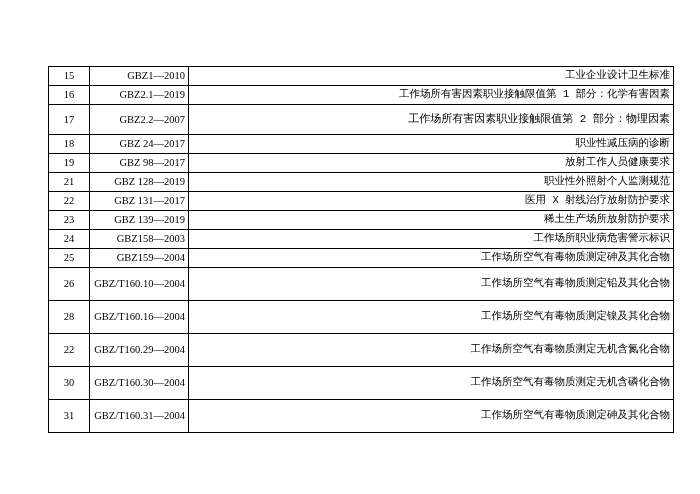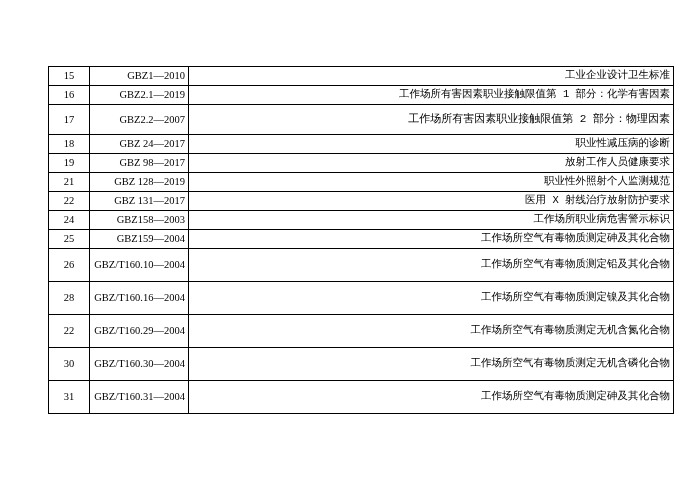--- a/index.html
+++ b/index.html
@@ -110,20 +110,25 @@
           <td class="col-code">GBZ 128—2019</td>
           <td class="col-name">职业性外照射个人监测规范</td>
         </tr>
 
         <tr class="row-h1">
           <td class="col-num">22</td>
           <td class="col-code">GBZ 131—2017</td>
           <td class="col-name">医用 X 射线治疗放射防护要求</td>
         </tr>
 
+        <tr class="row-h1">
+          <td class="col-num">23</td>
+          <td class="col-code">GBZ 139—2019</td>
+          <td class="col-name">稀土生产场所放射防护要求</td>
+        </tr>
 
         <tr class="row-h1">
           <td class="col-num">24</td>
           <td class="col-code">GBZ158—2003</td>
           <td class="col-name">工作场所职业病危害警示标识</td>
         </tr>
 
         <tr class="row-h1">
           <td class="col-num">25</td>
           <td class="col-code">GBZ159—2004</td>

